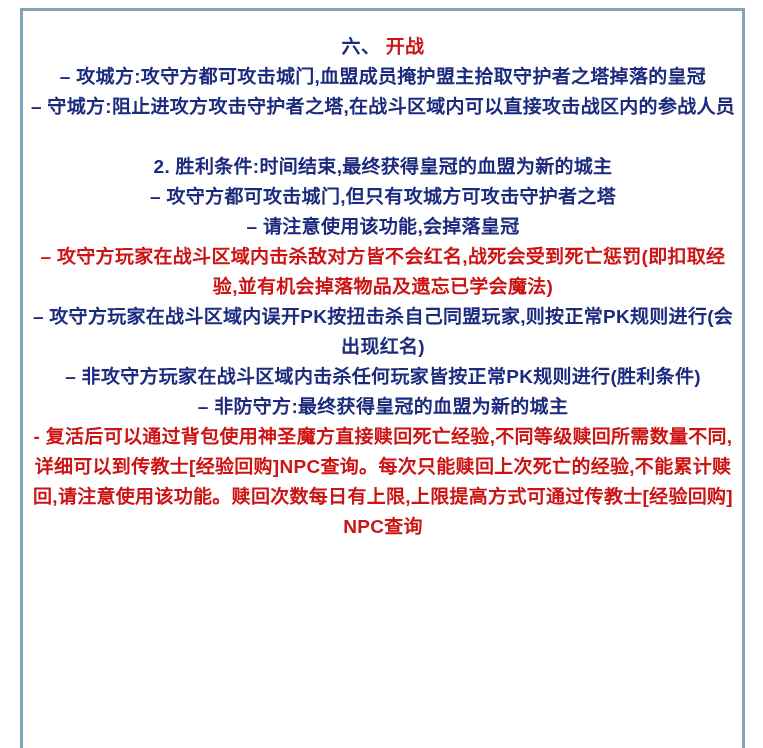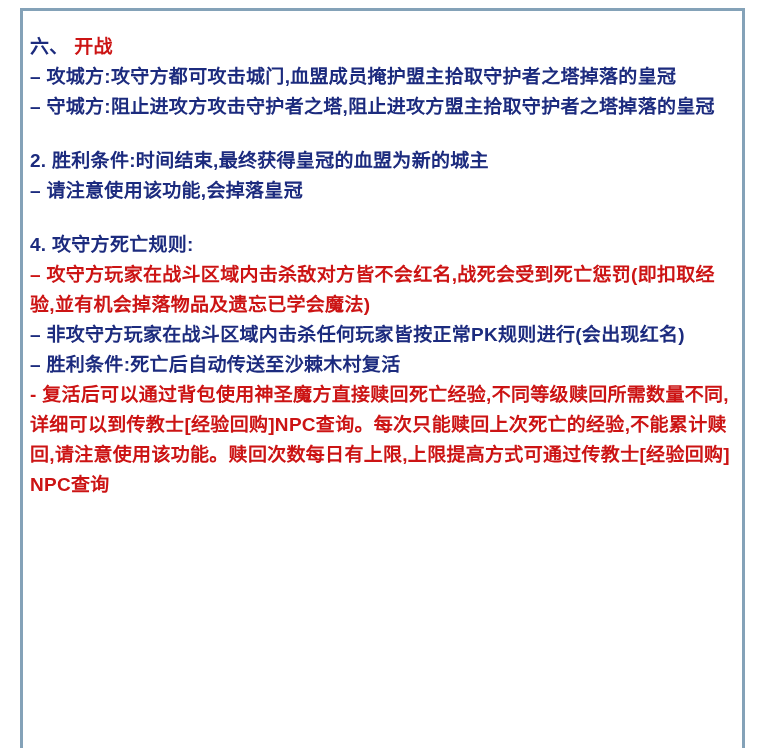--- a/index.html
+++ b/index.html
@@ -22,44 +22,45 @@
     background: #ffffff;
     padding: 21px 6px 0 7px;
     overflow: hidden;
   }
   .line {
     margin: 0;
     font-size: 19px;
     line-height: 30px;
     font-weight: bold;
     letter-spacing: 0.3px;
-    text-align: left;
+    text-align: center;
     word-break: break-all;
   }
   .navy { color: #1c2b7e; }
   .red  { color: #cc1414; }
-  .gap  { margin-top: 24px; }
+  .gap  { margin-top: 30px; }
   .heading span { display: inline; }
 </style>
 </head>
 <body>
 
 <div class="doc-frame">
 
   <p class="line heading">
     <span class="navy">六、</span>
     <span class="red">开战</span>
   </p>
 
   <p class="line navy">– 攻城方:攻守方都可攻击城门,血盟成员掩护盟主拾取守护者之塔掉落的皇冠</p>
-  <p class="line navy">– 守城方:阻止进攻方攻击守护者之塔,阻止进攻方盟主拾取守护者之塔掉落的皇冠</p>
+  <p class="line navy">– 守城方:阻止进攻方攻击守护者之塔,在战斗区域内可以直接攻击战区内的参战人员</p>
 
   <p class="line navy gap">2. 胜利条件:时间结束,最终获得皇冠的血盟为新的城主</p>
 
+  <p class="line navy">– 攻守方都可攻击城门,但只有攻城方可攻击守护者之塔</p>
   <p class="line navy">– 请注意使用该功能,会掉落皇冠</p>
 
-  <p class="line navy gap">4. 攻守方死亡规则:</p>
   <p class="line red">– 攻守方玩家在战斗区域内击杀敌对方皆不会红名,战死会受到死亡惩罚(即扣取经验,並有机会掉落物品及遗忘已学会魔法)</p>
-  <p class="line navy">– 非攻守方玩家在战斗区域内击杀任何玩家皆按正常PK规则进行(会出现红名)</p>
-  <p class="line navy">– 胜利条件:死亡后自动传送至沙棘木村复活</p>
+  <p class="line navy">– 攻守方玩家在战斗区域内误开PK按扭击杀自己同盟玩家,则按正常PK规则进行(会出现红名)</p>
+  <p class="line navy">– 非攻守方玩家在战斗区域内击杀任何玩家皆按正常PK规则进行(胜利条件)</p>
+  <p class="line navy">– 非防守方:最终获得皇冠的血盟为新的城主</p>
   <p class="line red">- 复活后可以通过背包使用神圣魔方直接赎回死亡经验,不同等级赎回所需数量不同,详细可以到传教士[经验回购]NPC查询。每次只能赎回上次死亡的经验,不能累计赎回,请注意使用该功能。赎回次数每日有上限,上限提高方式可通过传教士[经验回购]NPC查询</p>
 
 </div>
 
 </body></html>

